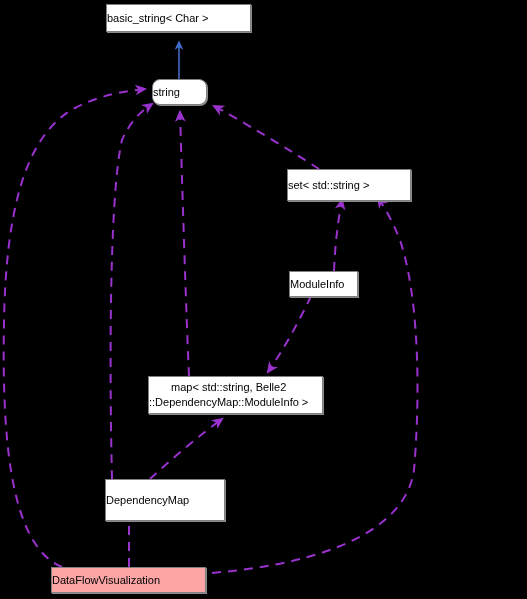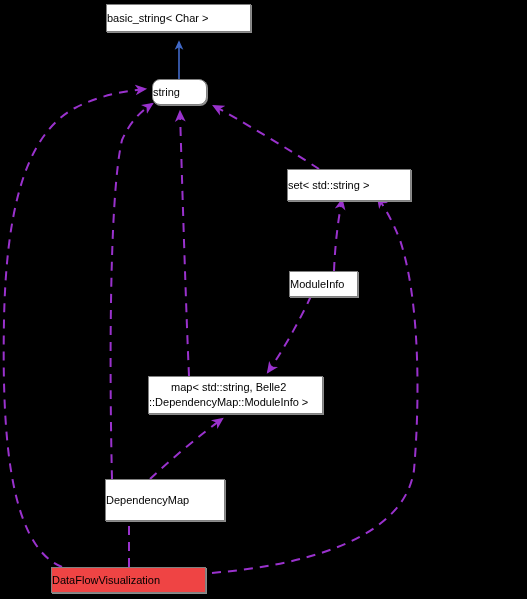--- a/index.html
+++ b/index.html
@@ -34,21 +34,21 @@
     justify-content: flex-start;
     text-align: center;
     color: #000000;
     font-size: 11px;
     line-height: 15px;
     letter-spacing: 0px;
     white-space: pre;
     z-index: 5;
   }
   .node.highlight {
-    background: #ef4444;
+    background: #fca5a5;
   }
   .node-label {
     display: block;
     white-space: pre;
   }
 </style>
 </head>
 <body>
 
 <div id="diagram-root">

